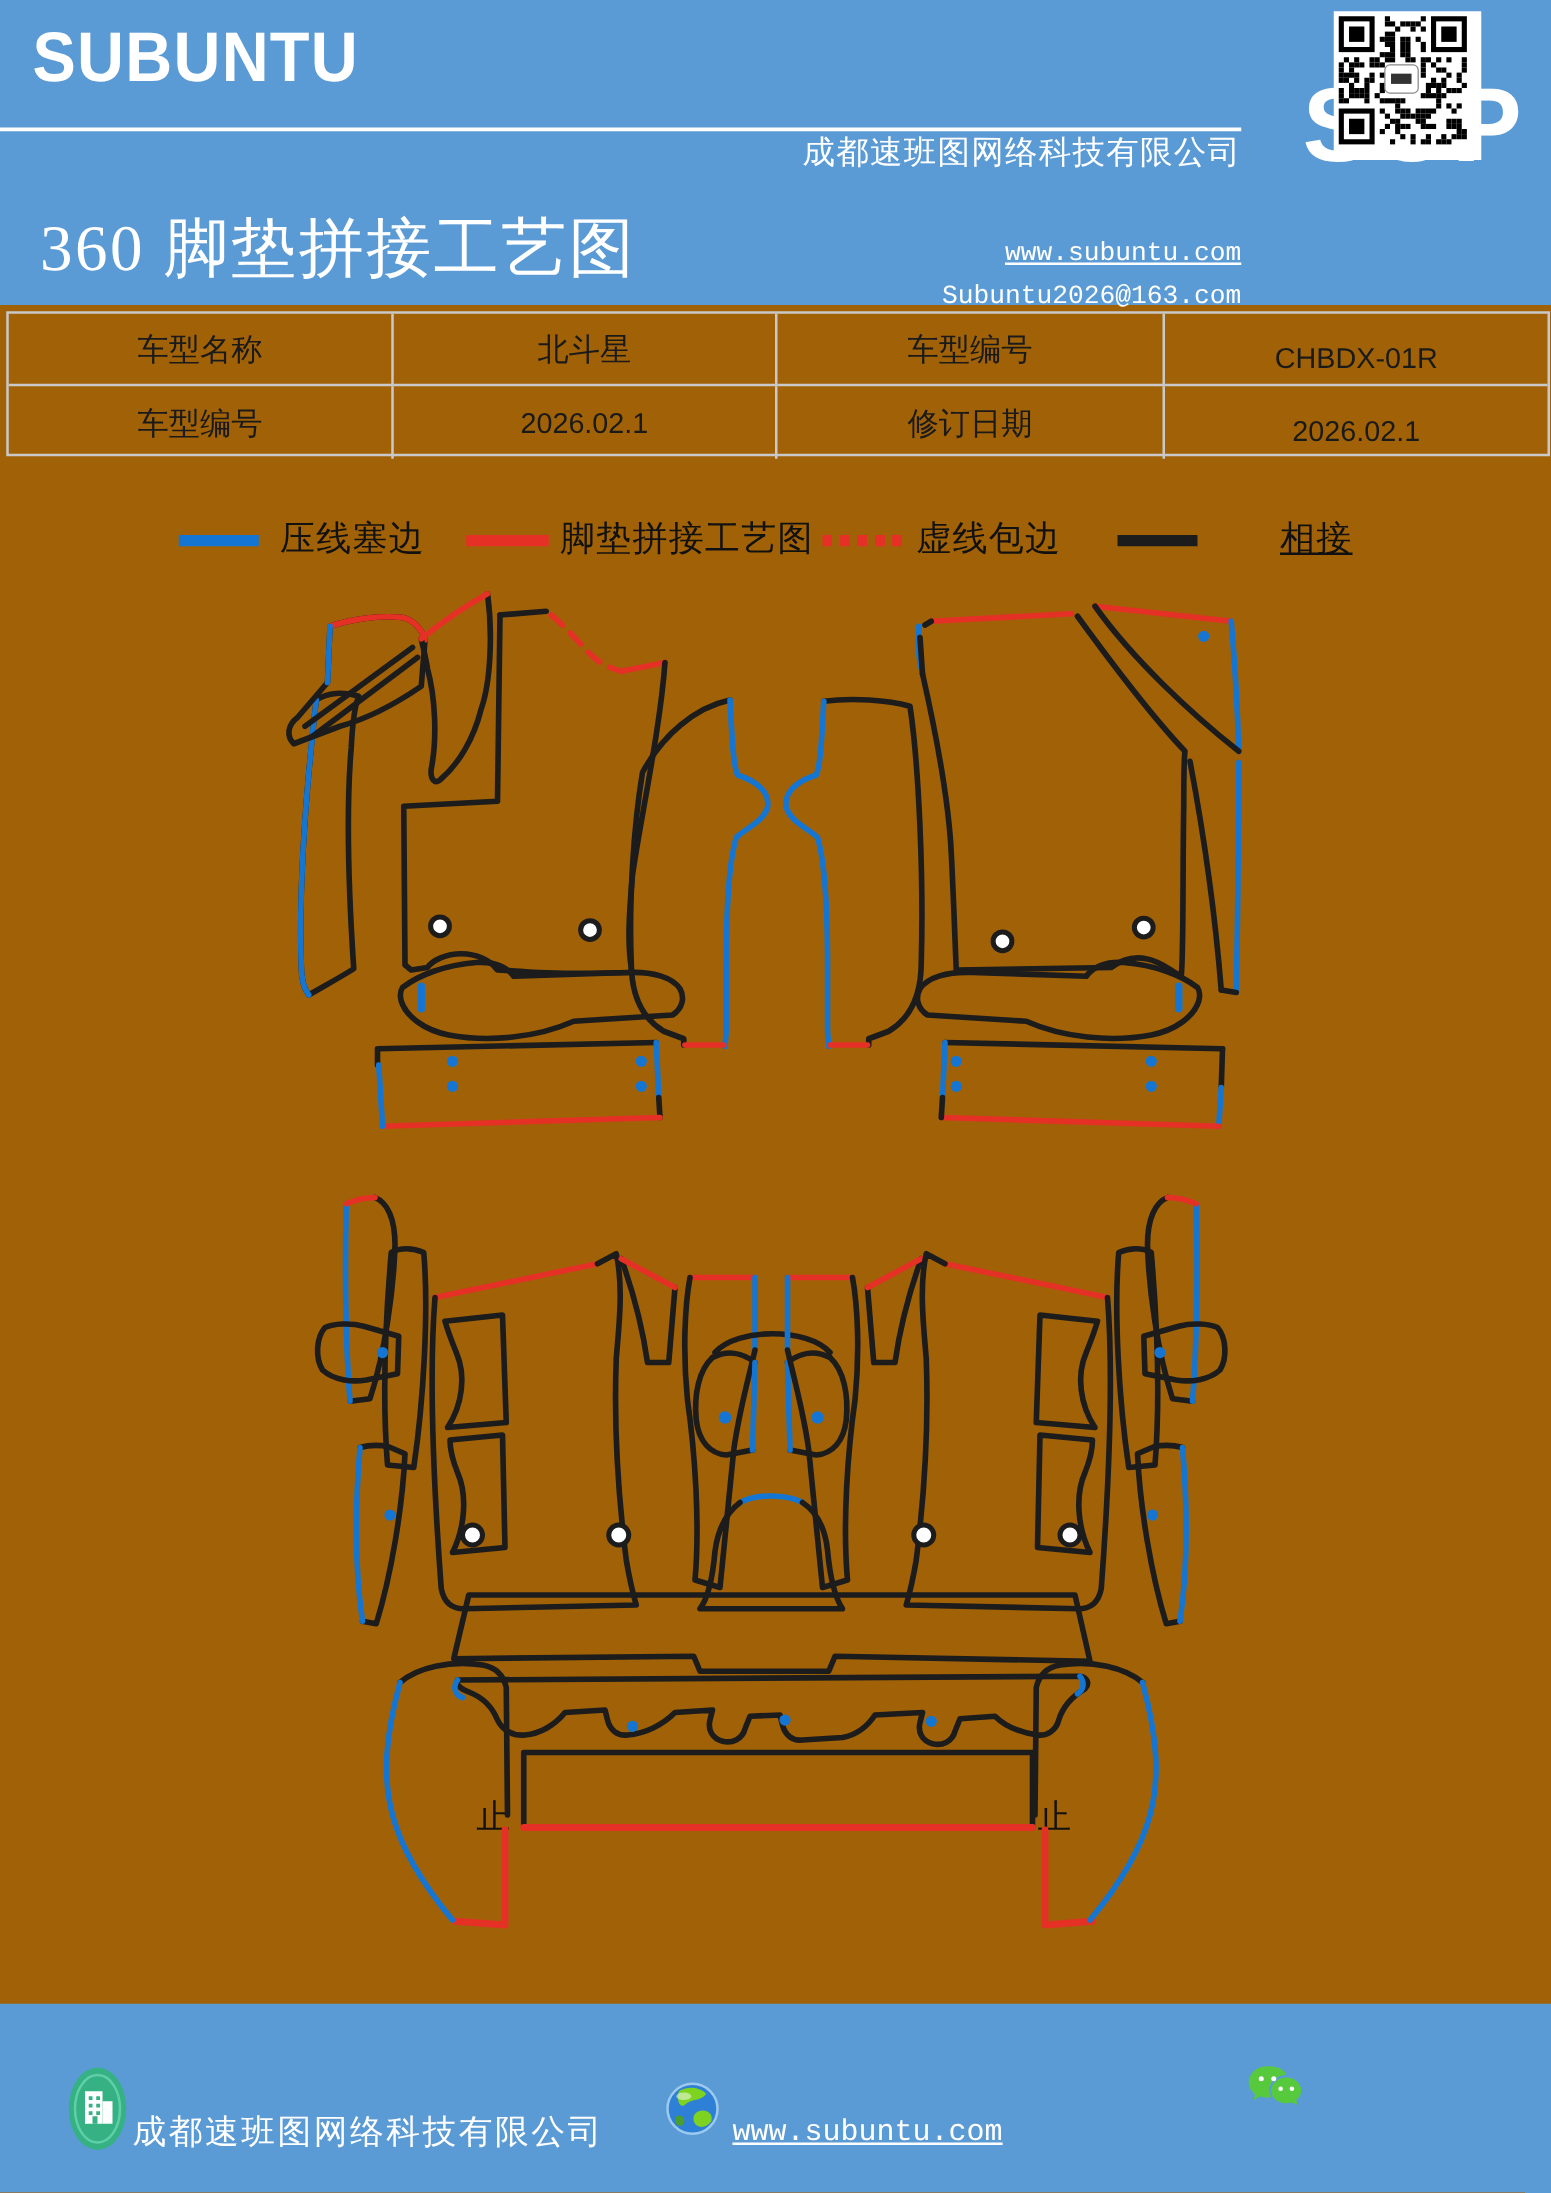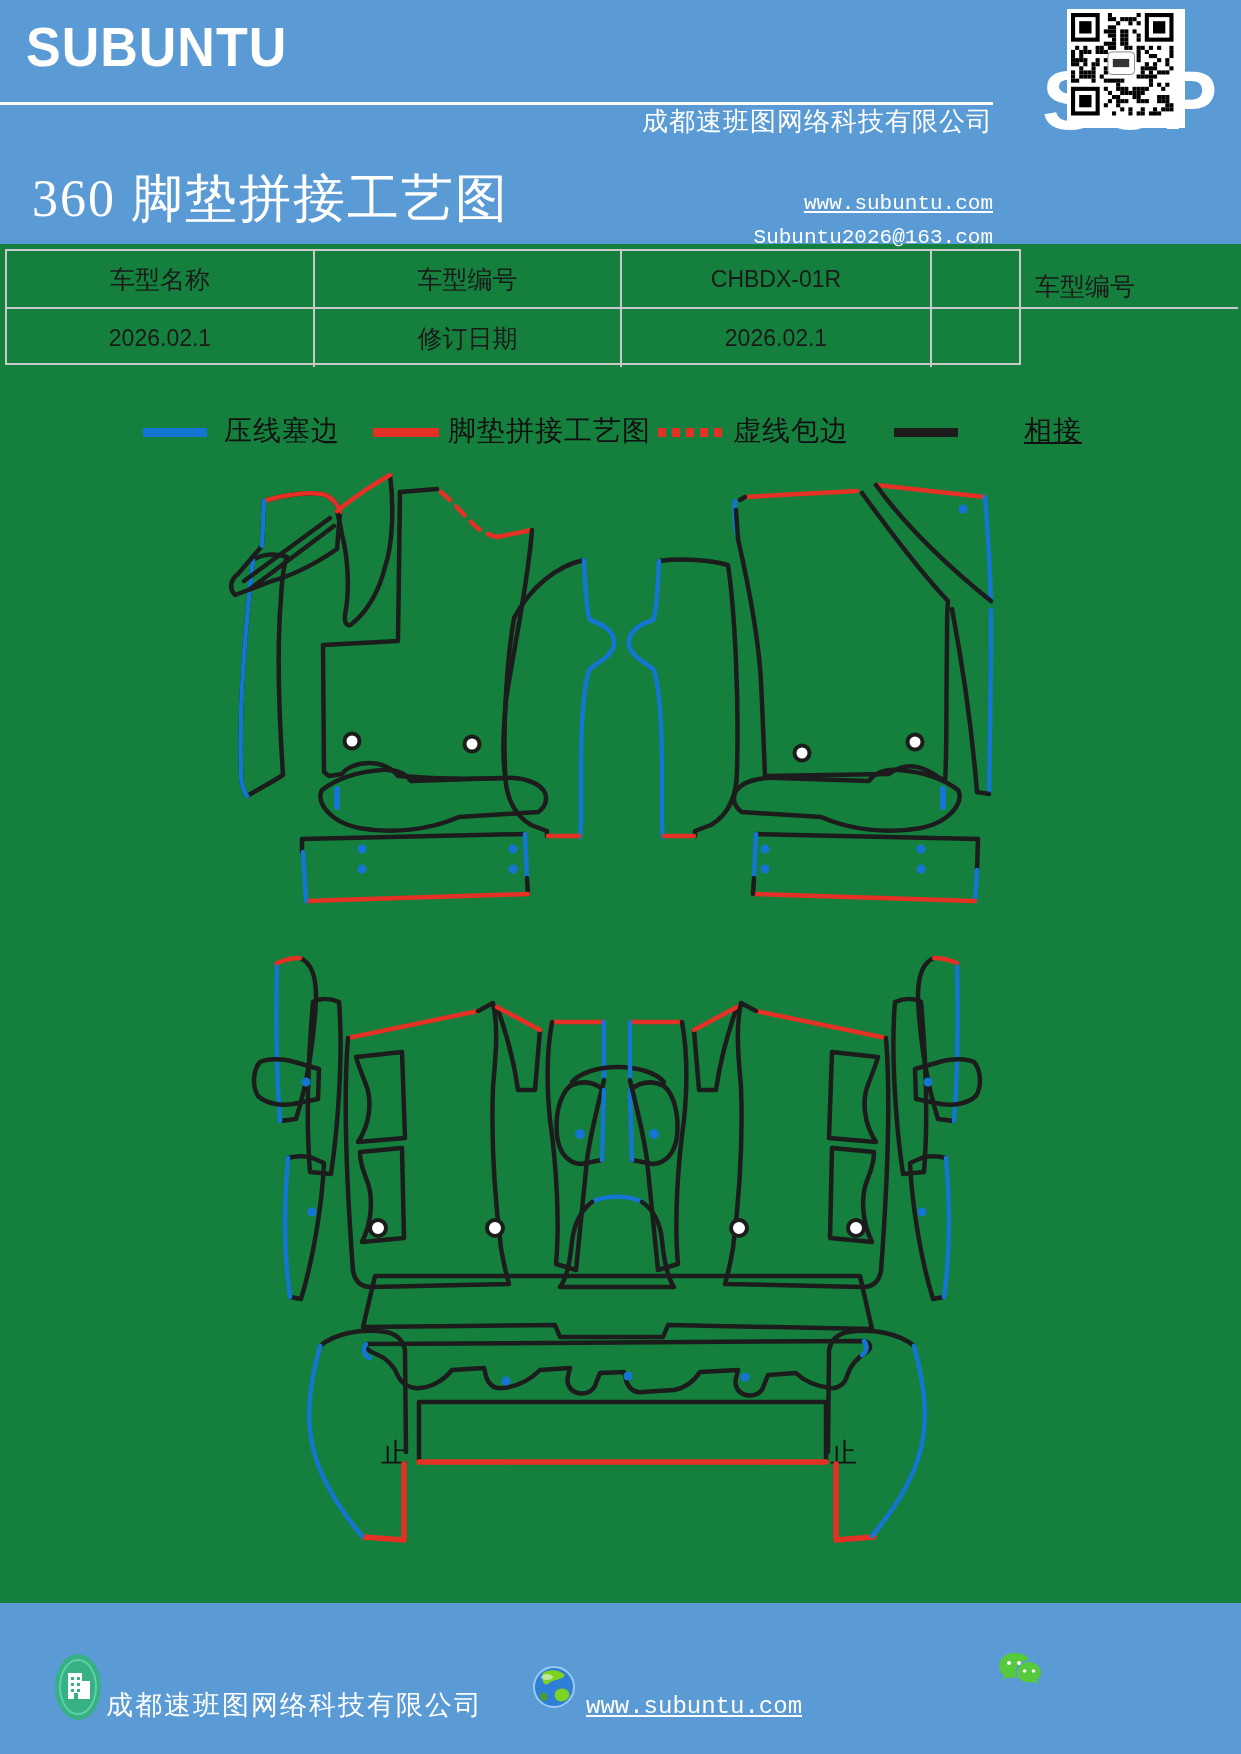--- a/index.html
+++ b/index.html
@@ -1,33 +1,33 @@
 <!DOCTYPE html>
 <html><head>
 <meta charset="utf-8">
 <style>
   html,body{margin:0;padding:0;background:#888;}
-  .page{position:relative;width:1241px;height:1754px;background:#15803d;overflow:hidden;
+  .page{position:relative;width:1241px;height:1754px;background:#a16207;overflow:hidden;
         font-family:"Liberation Serif","DejaVu Serif",serif;}
   
   .hdr{position:absolute;left:0;top:0;width:1241px;height:244px;background:#5b9bd5;}
   .brand{position:absolute;left:26px;top:14px;color:#fff;font-family:"Liberation Sans","DejaVu Sans",sans-serif;
          font-weight:700;font-size:52px;letter-spacing:1px;transform:scaleY(1.08);transform-origin:top left;}
   .hdr-line{position:absolute;left:0;top:102px;width:993px;height:3px;background:#fff;}
   .doc-title{position:absolute;left:32px;top:164px;color:#fff;font-size:52px;letter-spacing:2px;}
   .hdr-right{position:absolute;right:248px;top:104px;width:420px;text-align:right;color:#fff;}
   .hdr-company{font-size:26px;letter-spacing:1px;}
   .hdr-web{position:absolute;right:248px;top:192px;color:#fff;font-size:21px;
            font-family:"Liberation Mono","DejaVu Sans Mono",monospace;text-decoration:underline;}
   .hdr-mail{position:absolute;right:248px;top:226px;color:#fff;font-size:21px;
            font-family:"Liberation Mono","DejaVu Sans Mono",monospace;text-align:right;}
   .sop{position:absolute;left:1042px;top:52px;color:#fff;font-family:"Liberation Sans","DejaVu Sans",sans-serif;
        font-weight:700;font-size:84px;letter-spacing:-1px;}
   
-  .itable{position:absolute;left:5px;top:249px;width:1016px;height:116px;
+  .itable{position:absolute;left:5px;top:249px;width:1235px;height:116px;
           display:grid;grid-template-columns:308px 307px 310px 306px;grid-template-rows:58px 58px;
           border:2px solid #c9c9c9;box-sizing:border-box;}
   .cell{border-right:2px solid #c9c9c9;border-bottom:2px solid #c9c9c9;display:flex;align-items:center;justify-content:center;
         font-size:25px;color:#1a1a1a;box-sizing:border-box;}
   .cell:nth-child(4n){border-right:none;margin-top:14px;}
   .cell:nth-child(n+5){border-bottom:none;}
   .cell.sans{font-family:"Liberation Sans","DejaVu Sans",sans-serif;font-size:23px;}
   
   .legend{position:absolute;left:0;top:408px;width:1171px;height:48px;}
   .lg-sw{position:absolute;top:20px;height:9px;}
@@ -61,20 +61,21 @@
     <div class="hdr-right">
       <div class="hdr-company">成都速班图网络科技有限公司</div>
     </div>
     <div class="hdr-web">www.subuntu.com</div>
     <div class="hdr-mail">Subuntu2026@163.com</div>
     <div class="sop">SOP</div>
   </div>
 
   <div class="itable">
     <div class="cell">车型名称</div>
+    <div class="cell">北斗星</div>
     <div class="cell">车型编号</div>
     <div class="cell sans">CHBDX-01R</div>
     <div class="cell">车型编号</div>
     <div class="cell sans">2026.02.1</div>
     <div class="cell">修订日期</div>
     <div class="cell sans">2026.02.1</div>
   </div>
 
   <div class="legend">
     <div class="lg-sw" style="left: 143px; width: 64px; background: rgb(20, 118, 210);"></div>

